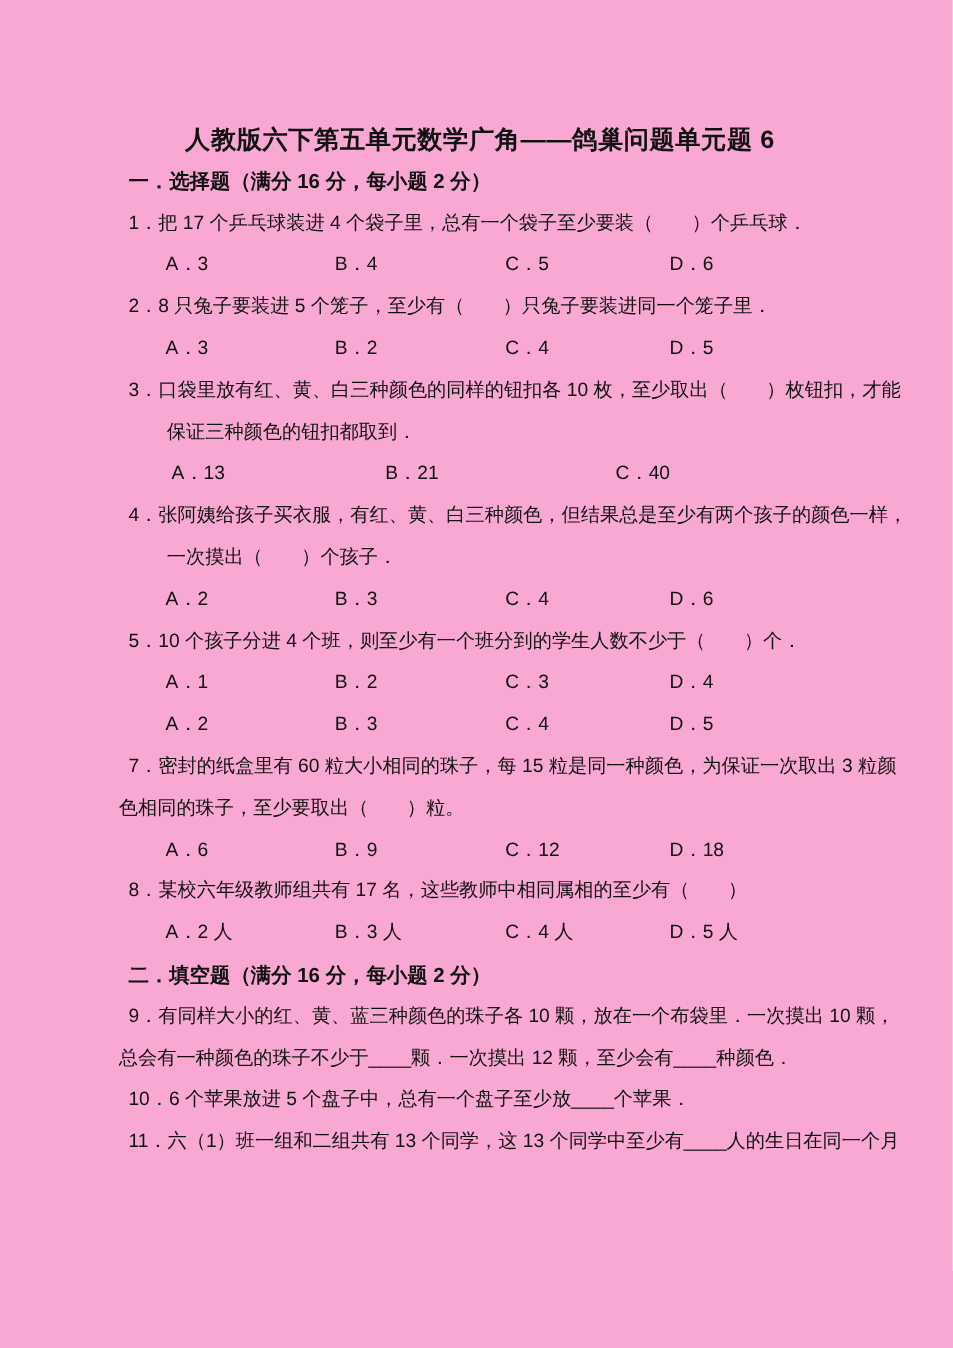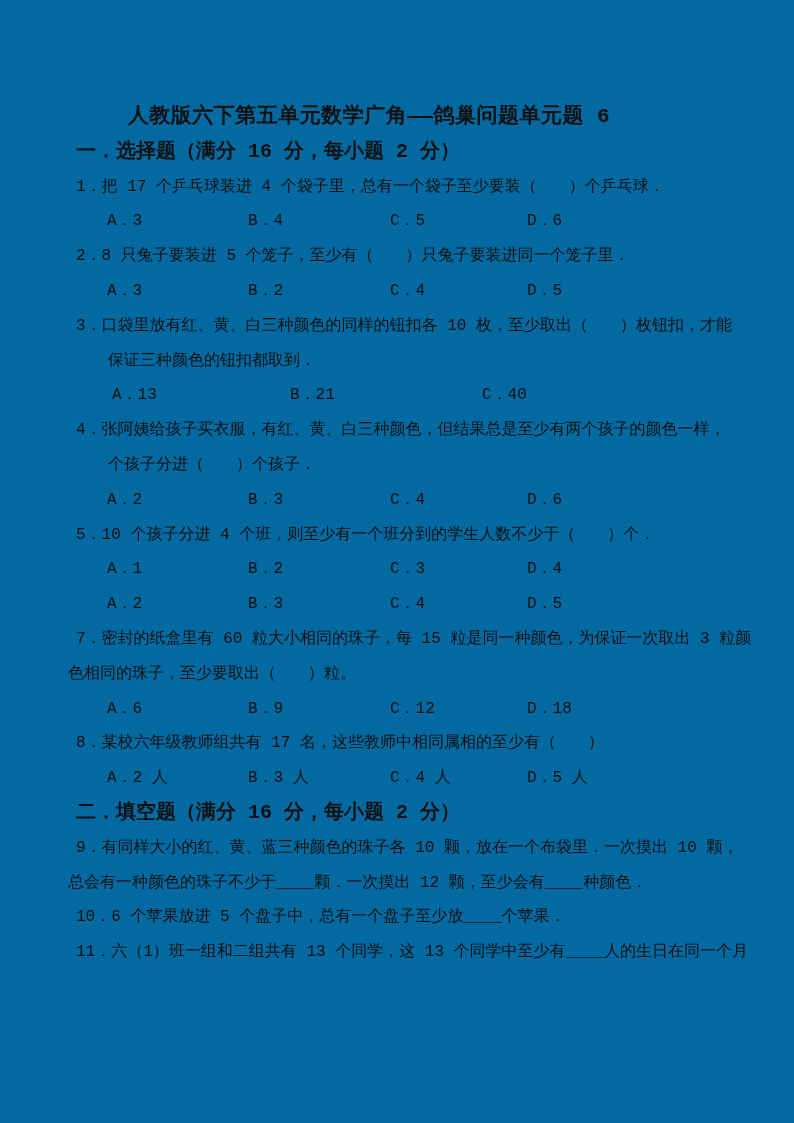--- a/index.html
+++ b/index.html
@@ -5,43 +5,43 @@
   html, body {
     margin: 0;
     padding: 0;
     background: #ffffff;
   }
   .page {
     position: relative;
     width: 794px;
     height: 1123px;
     box-sizing: border-box;
-    background: #0369a1;
+    background: #f9a8d4;
     color: #111111;
-    font-family: Liberation Mono, monospace;
-    padding: 100px 0 0 68px;
+    font-family: Liberation Sans, sans-serif;
+    padding: 100px 0 0 99px;
     overflow: hidden;
   }
   .line {
     height: 34.8px;
     line-height: 34.8px;
     white-space: pre;
     font-size: 16px;
   }
   .title {
     width: 602px;
     text-align: center;
     font-size: 21px;
     font-weight: bold;
     letter-spacing: 0.5px;
   }
   .heading {
     margin-left: 8px;
     font-weight: bold;
-    font-size: 20px;
+    font-size: 17px;
   }
   .qfirst {
     margin-left: 8px;
   }
   .cont-indent {
     margin-left: 40px;
   }
   .cont-flush {
     margin-left: 0;
   }
@@ -83,21 +83,21 @@
 
   <div class="line qfirst">3．口袋里放有红、黄、白三种颜色的同样的钮扣各 10 枚，至少取出（　　）枚钮扣，才能</div>
   <div class="line cont-indent">保证三种颜色的钮扣都取到．</div>
   <div class="line opts three">
     <span class="o1">A．13</span>
     <span class="o2">B．21</span>
     <span class="o3">C．40</span>
   </div>
 
   <div class="line qfirst">4．张阿姨给孩子买衣服，有红、黄、白三种颜色，但结果总是至少有两个孩子的颜色一样，</div>
-  <div class="line cont-indent">个孩子分进（　　）个孩子．</div>
+  <div class="line cont-indent">一次摸出（　　）个孩子．</div>
   <div class="line opts">
     <span class="o1">A．2</span>
     <span class="o2">B．3</span>
     <span class="o3">C．4</span>
     <span class="o4">D．6</span>
   </div>
 
   <div class="line qfirst">5．10 个孩子分进 4 个班，则至少有一个班分到的学生人数不少于（　　）个．</div>
   <div class="line opts">
     <span class="o1">A．1</span>

